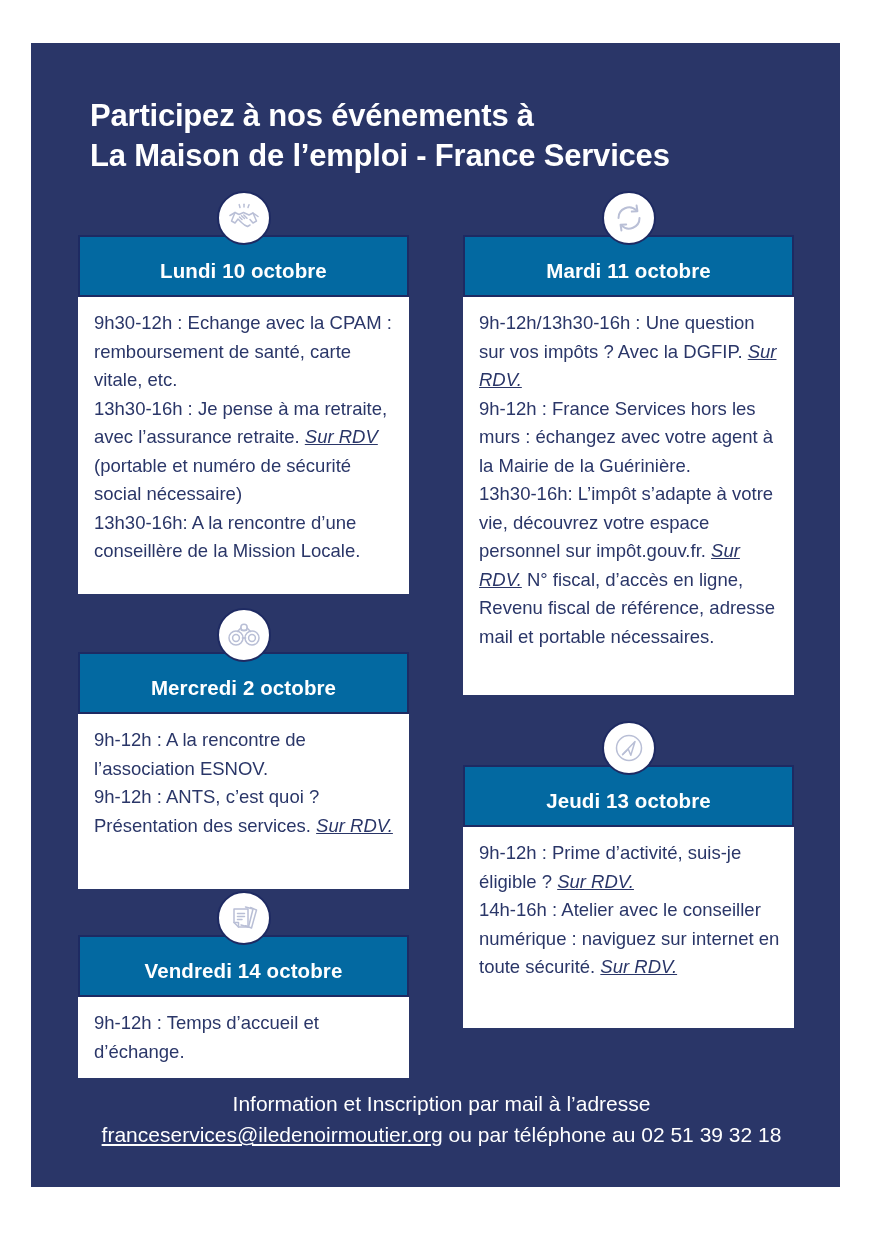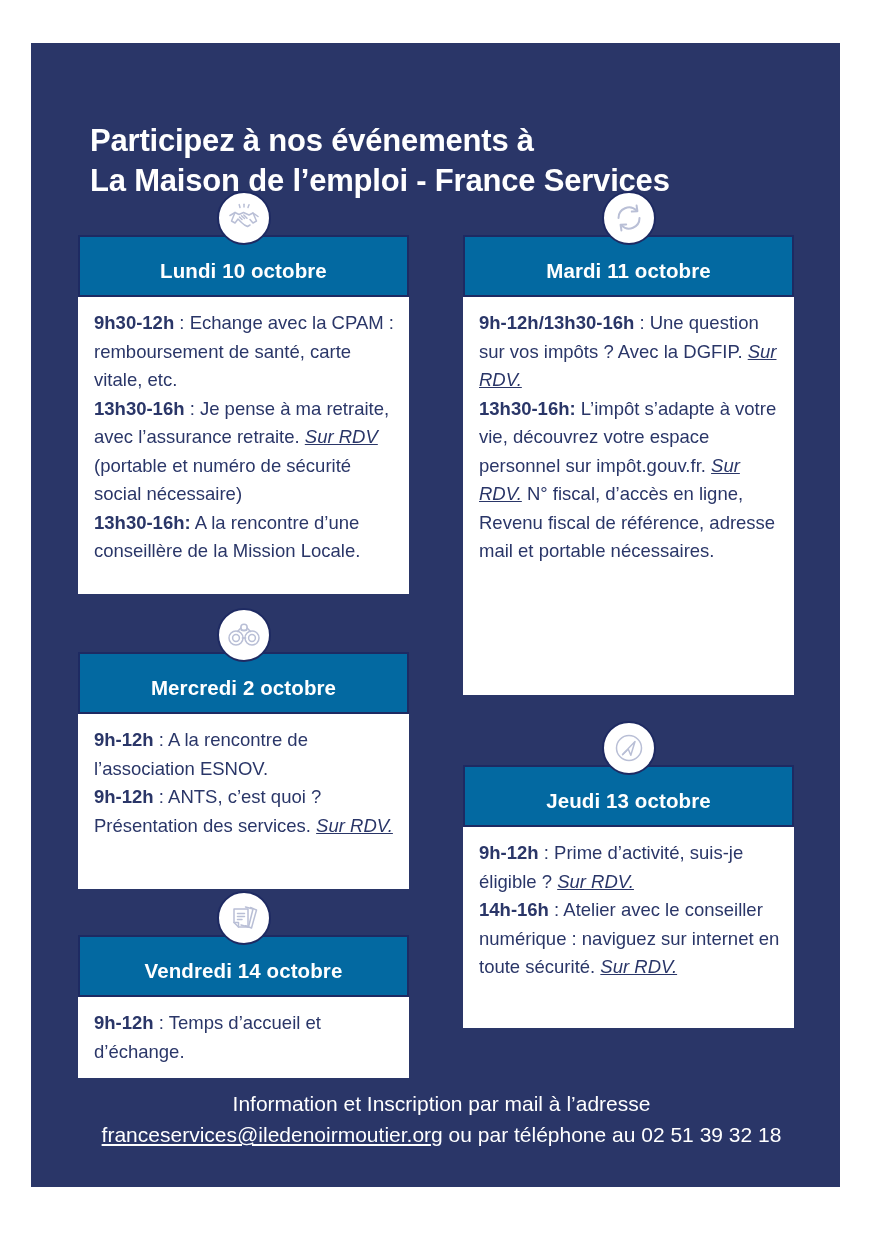--- a/index.html
+++ b/index.html
@@ -17,21 +17,20 @@
   }
   .title {
     position: absolute;
     left: 59px; top: 53px;
     width: 720px;
     color: #ffffff;
     font-weight: bold;
     font-size: 31px;
     line-height: 40px;
     letter-spacing: -0.2px;
-    margin-top: 25px;
   }
   .title .line { display: block; white-space: nowrap; }
 
   
   .card { position: absolute; }
   .card .badge {
     position: absolute;
     left: 50%; top: 0;
     transform: translate(-50%, 0);
     width: 54px; height: 54px;
@@ -63,21 +62,21 @@
     left: 0; top: 106px;
     width: 100%;
     background: #ffffff;
     color: #2A3668;
     font-size: 18.5px;
     line-height: 28.5px;
     padding: 12px 14px 12px 16px;
     z-index: 1;
   }
   .card .body p { margin: 0; }
-  .b { font-weight: bold; }
+  .b { font-weight: normal; }
   .i { }
   .u { text-decoration: underline; font-style: italic; }
 
   
   #card-mon  { left: 47px;  top: 148px; width: 331px; }
   #card-tue  { left: 432px; top: 148px; width: 331px; }
   #card-wed  { left: 47px;  top: 565px; width: 331px; }
   #card-thu  { left: 432px; top: 678px; width: 331px; }
   #card-fri  { left: 47px;  top: 848px; width: 331px; }
 
@@ -142,20 +141,21 @@
         <path d="M27.5 17 A10.5 10.5 0 0 1 9.5 24.4"></path>
         <path d="M24.6 4.6 L25.4 10.2 L19.8 10.6"></path>
         <path d="M9.4 29.4 L8.6 23.8 L14.2 23.4"></path>
       </svg>
     </div>
     <div class="head">
       <span>Mardi 11 octobre</span>
     </div>
     <div class="body">
       <p><span class="b">9h-12h/13h30-16h</span><span> : </span><span>Une question sur vos impôts ? Avec la DGFIP. </span><span class="u">Sur RDV.</span></p>
+      <p><span class="b">9h-12h</span><span> : </span><span>France Services hors les murs : échangez avec votre agent à la Mairie de la Guérinière.</span></p>
       <p><span class="b">13h30-16h:</span><span> </span><span>L’impôt s’adapte à votre vie, découvrez votre espace personnel sur impôt.gouv.fr. </span><span class="u">Sur RDV.</span><span class="i"> N° fiscal, d’accès en ligne, Revenu fiscal de référence, adresse mail et portable nécessaires.</span></p>
     </div>
   </div>
 
   <div class="card" id="card-wed">
     <div class="badge">
       <svg width="36" height="36" viewBox="0 0 36 36" fill="none" stroke="#B9BFD6" stroke-width="1.5" stroke-linecap="round" stroke-linejoin="round">
         <circle cx="18" cy="10.5" r="3.2"></circle>
         <circle cx="10" cy="21" r="7"></circle>
         <circle cx="26" cy="21" r="7"></circle>

